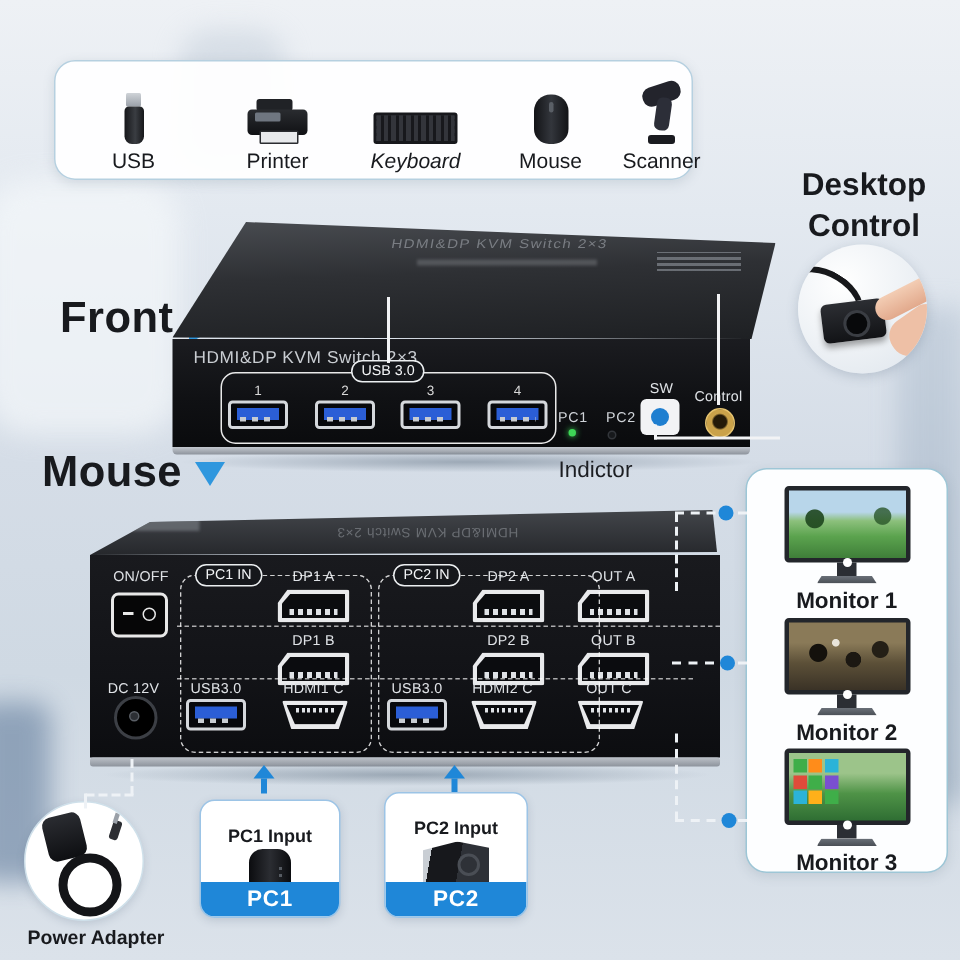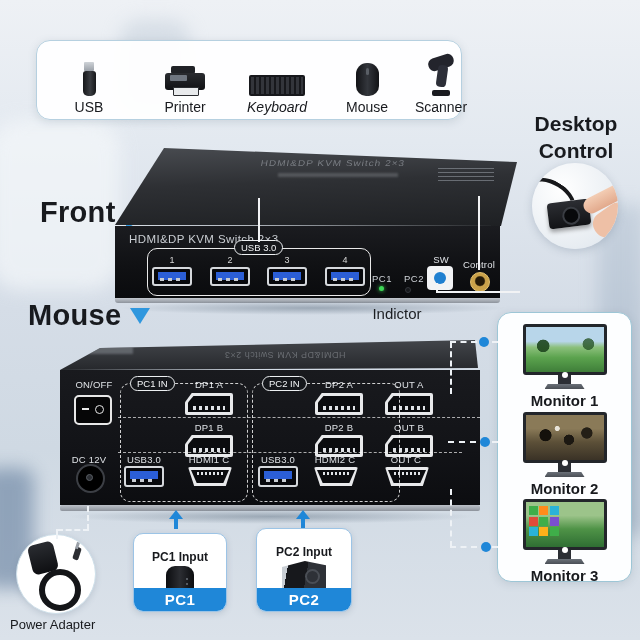--- a/index.html
+++ b/index.html
@@ -465,15 +465,15 @@
     </div>
   </div>
 
   <div class="abs" style="left:16px;top:534px;width:78px;height:78px;border-radius:50%;background:#fff;
        border:1px solid #cfe0ea;box-shadow:0 2px 6px rgba(80,100,125,.2);overflow:hidden;">
     <div class="abs" style="left:13px;top:8px;width:26px;height:30px;background:linear-gradient(#2a2c31,#0e0f12);border-radius:6px;transform:rotate(-14deg);"></div>
     <div class="abs" style="left:22px;top:34px;width:30px;height:30px;border:6px solid #141518;border-radius:50%;"></div>
     <div class="abs" style="left:57px;top:12px;width:6px;height:13px;background:#2c2e33;border-radius:2px;transform:rotate(18deg);"></div>
     <div class="abs" style="left:59px;top:7px;width:3px;height:7px;background:#9aa0a8;transform:rotate(18deg);"></div>
   </div>
-  <div class="abs" style="left:10px;top:617px;width:108px;font-size:13px;font-weight:400;color:#181a1e;">Power Adapter</div>
+  <div class="abs" style="left:10px;top:617px;width:108px;text-align:center;font-size:13px;font-weight:700;color:#181a1e;">Power Adapter</div>
 
 </div>
 
 </body></html>

